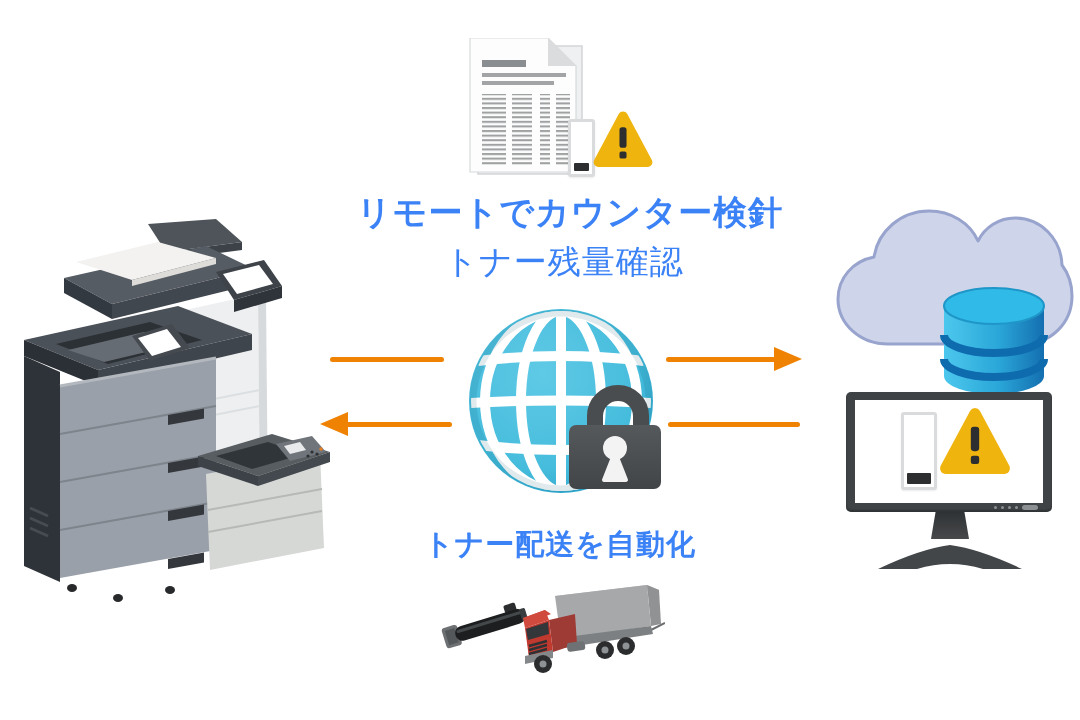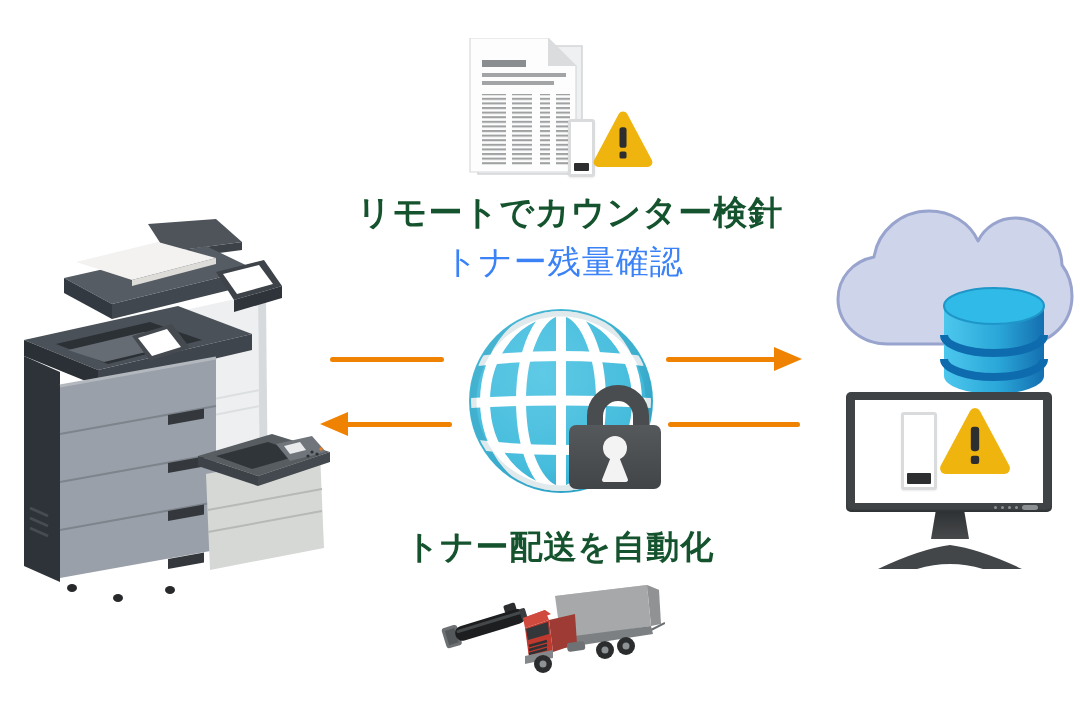--- a/index.html
+++ b/index.html
@@ -1,21 +1,21 @@
 <!DOCTYPE html>
 <html><head>
 <meta charset="utf-8">
 <style>
   html,body{margin:0;padding:0;background:#ffffff;}
   body{width:1080px;height:720px;position:relative;overflow:hidden;
        font-family:"Liberation Sans","DejaVu Sans",sans-serif;}
   .abs{position:absolute;}
   
   .label{text-align:center;white-space:nowrap;letter-spacing:1px;}
-  .label.orange{color:#14532d;font-weight:700;font-size:34px;}
+  .label.orange{color:#3b82f6;font-weight:700;font-size:34px;}
   .label.dark{color:#3b82f6;font-weight:500;font-size:33px;}
   
   .arrow-line{height:5px;background:#ef8200;border-radius:3px;}
   .arrow-head-right{width:0;height:0;border-top:12px solid transparent;
       border-bottom:12px solid transparent;border-left:28px solid #ef8200;}
   .arrow-head-left{width:0;height:0;border-top:12px solid transparent;
       border-bottom:12px solid transparent;border-right:28px solid #ef8200;}
   
   .toner-gauge{background:#ffffff;border:3px solid #d9dbdc;border-radius:3px;
       box-shadow:0 1px 2px rgba(0,0,0,0.08);}
@@ -210,21 +210,21 @@
           <b></b>
       </div>
     </div>
     <div class="abs monitor-neck"></div>
     <svg class="abs" style="left:29px;top:147px;" width="150" height="32" viewBox="0 0 150 32">
       <path d="M3,30 Q45,10 75,6 Q105,10 147,30 L108,30 Q75,20 42,30 Z" fill="#434649"></path>
     </svg>
   </div>
 </div>
 
-<div class="abs label orange" style="left:40px;top:525px;width:1040px;font-size:33px;">トナー配送を自動化</div>
+<div class="abs label orange" style="left:40px;top:525px;width:1040px;font-size:29px;">トナー配送を自動化</div>
 
 <div class="abs" style="left:420px;top:580px;width:280px;height:100px;">
   <svg class="abs" style="left:18px;top:14px;" width="100" height="62" viewBox="0 0 100 62">
     <g transform="rotate(-17 50 31)">
       <rect x="4" y="21" width="16" height="21" rx="3" fill="#6e7173"></rect>
       <rect x="7" y="24" width="10" height="15" fill="#55585a"></rect>
       <rect x="70" y="17" width="12" height="9" rx="2" fill="#2b2d2e"></rect>
       <rect x="16" y="24" width="72" height="15" rx="7" fill="#1c1e1f"></rect>
       <rect x="18" y="27" width="68" height="3" rx="1.5" fill="#45484a"></rect>
       <rect x="84" y="25" width="6" height="13" rx="2" fill="#3a3d3f"></rect>

